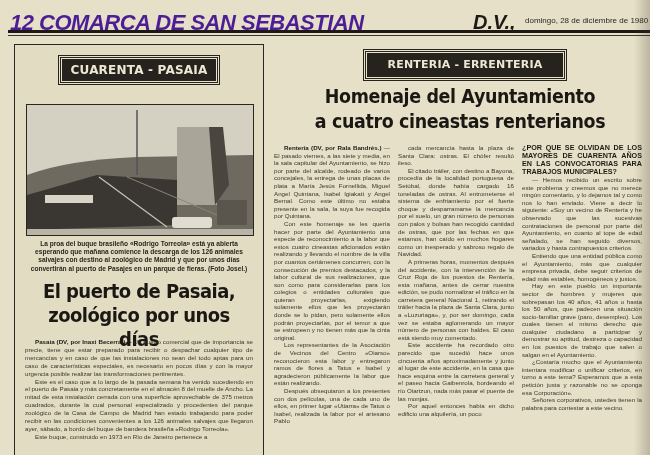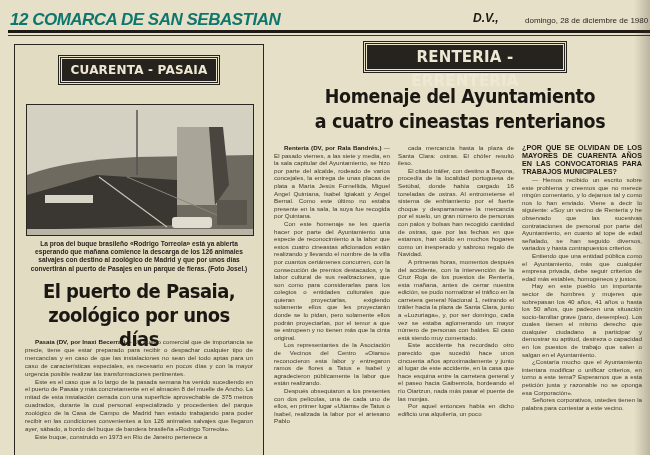--- a/index.html
+++ b/index.html
@@ -7,26 +7,26 @@
     width:650px; height:455px; overflow:hidden;
     background:#e6e0c8;
     font-family:"Liberation Sans", sans-serif;
     color:#2a2620;
     position:relative;
   }
   .masthead { position:absolute; left:0; top:0; width:650px; height:34px; }
   .section-title {
     position:absolute; left:10px; top:10px;
     font-family:"Liberation Sans", sans-serif;
-    font-weight:bold; font-style:italic; font-size:17px; letter-spacing:-0.5px;
-    color:#0f766e;
+    font-weight:bold; font-style:italic; font-size:22px; letter-spacing:-0.5px;
+    color:#4c1d95;
   }
   .paper-name {
     position:absolute; left:473px; top:11px;
-    font-weight:bold; font-style:italic; font-size:12px; color:#1d1a16;
+    font-weight:bold; font-style:italic; font-size:20px; color:#1d1a16;
   }
   .date {
     position:absolute; left:525px; top:16px;
     font-size:8px; color:#2a2620; white-space:nowrap;
   }
   .rule-thick { position:absolute; left:8px; top:30px; width:642px; height:3px; background:#1d1a16; }
   .rule-thin { position:absolute; left:8px; top:35px; width:642px; height:1px; background:#3a352d; }
 
   .left-panel {
     position:absolute; left:14px; top:44px; width:248px; height:420px;
@@ -55,21 +55,21 @@
     line-height:24px; letter-spacing:-0.6px; color:#1b1814;
     transform:scaleX(0.9); transform-origin:center;
   }
   .body-left {
     position:absolute; left:10px; top:293px; width:228px;
     font-size:6.2px; line-height:7.9px; text-align:justify; color:#3a352d;
   }
   .body-left p, .col p { margin:0; text-indent:10px; }
 
   .right-area { position:absolute; left:270px; top:38px; width:380px; height:417px; }
-  .tag-right { left:94px; top:4px; width:196px; height:24px; font-size:15px; line-height:24px; }
+  .tag-right { left:94px; top:12px; width:196px; height:24px; font-size:11px; line-height:24px; }
   .headline-right {
     position:absolute; left:0; top:46px; width:380px; text-align:center;
     font-family:"DejaVu Sans", sans-serif; font-weight:bold; font-size:19px;
     line-height:25px; color:#1b1814; letter-spacing:-0.4px;
     transform:scaleX(0.92); transform-origin:center;
   }
   .col {
     position:absolute; top:106px; width:116px;
     font-size:6.2px; line-height:7.6px; text-align:justify; color:#3a352d;
   }

